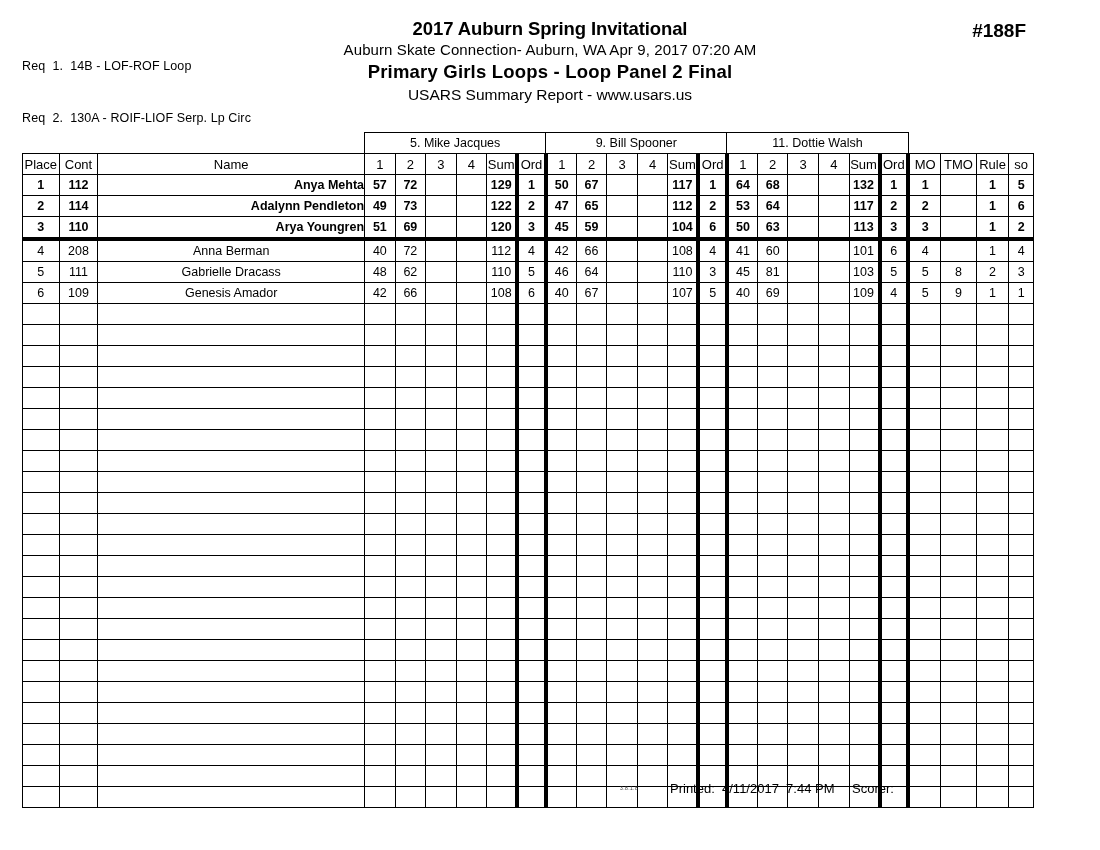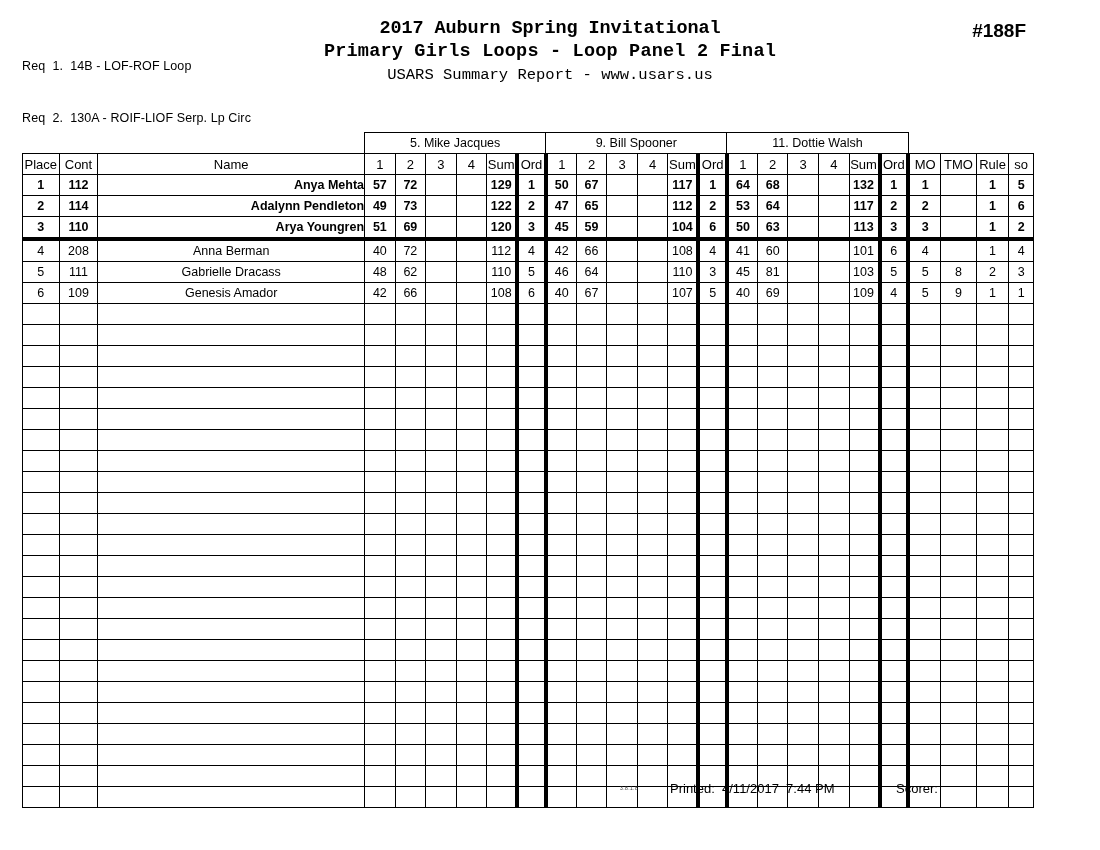--- a/index.html
+++ b/index.html
@@ -30,21 +30,20 @@
     letter-spacing: 0.1px;
   }
   .req-line { white-space: pre; margin-top: 36px; }
 
   #title-block {
     position: absolute;
     left: 0;
     right: 0;
     top: 18px;
     text-align: center;
-    font-family: Liberation Mono, monospace;
   }
   #main-title {
     font-size: 18.5px;
     font-weight: bold;
     line-height: 22px;
     letter-spacing: -0.1px;
   }
   #venue-line {
     font-size: 15px;
     line-height: 20px;
@@ -149,35 +148,35 @@
     left: 648px;
     top: 0px;
     font-size: 13px;
     white-space: pre;
   }
   #scorer {
     position: absolute;
     left: 830px;
     top: 0px;
     font-size: 13px;
-    margin-left: 44px;
   }
 </style>
 </head>
 <body>
 
 <div id="header">
 
   <div id="req-block">
     <div class="req-line">Req  1.  14B - LOF-ROF Loop</div>
     <div class="req-line">Req  2.  130A - ROIF-LIOF Serp. Lp Circ</div>
   </div>
 
   <div id="title-block">
     <div id="main-title">2017 Auburn Spring Invitational</div>
+    <div id="venue-line">Auburn Skate Connection- Auburn, WA  Apr 9, 2017  07:20 AM</div>
     <div id="event-title">Primary Girls Loops - Loop Panel 2 Final</div>
     <div id="report-line">USARS Summary Report - www.usars.us</div>
   </div>
 
   <div id="event-number">#188F</div>
 </div>
 
 <div id="sheet">
   <table class="grid">
     <colgroup>

